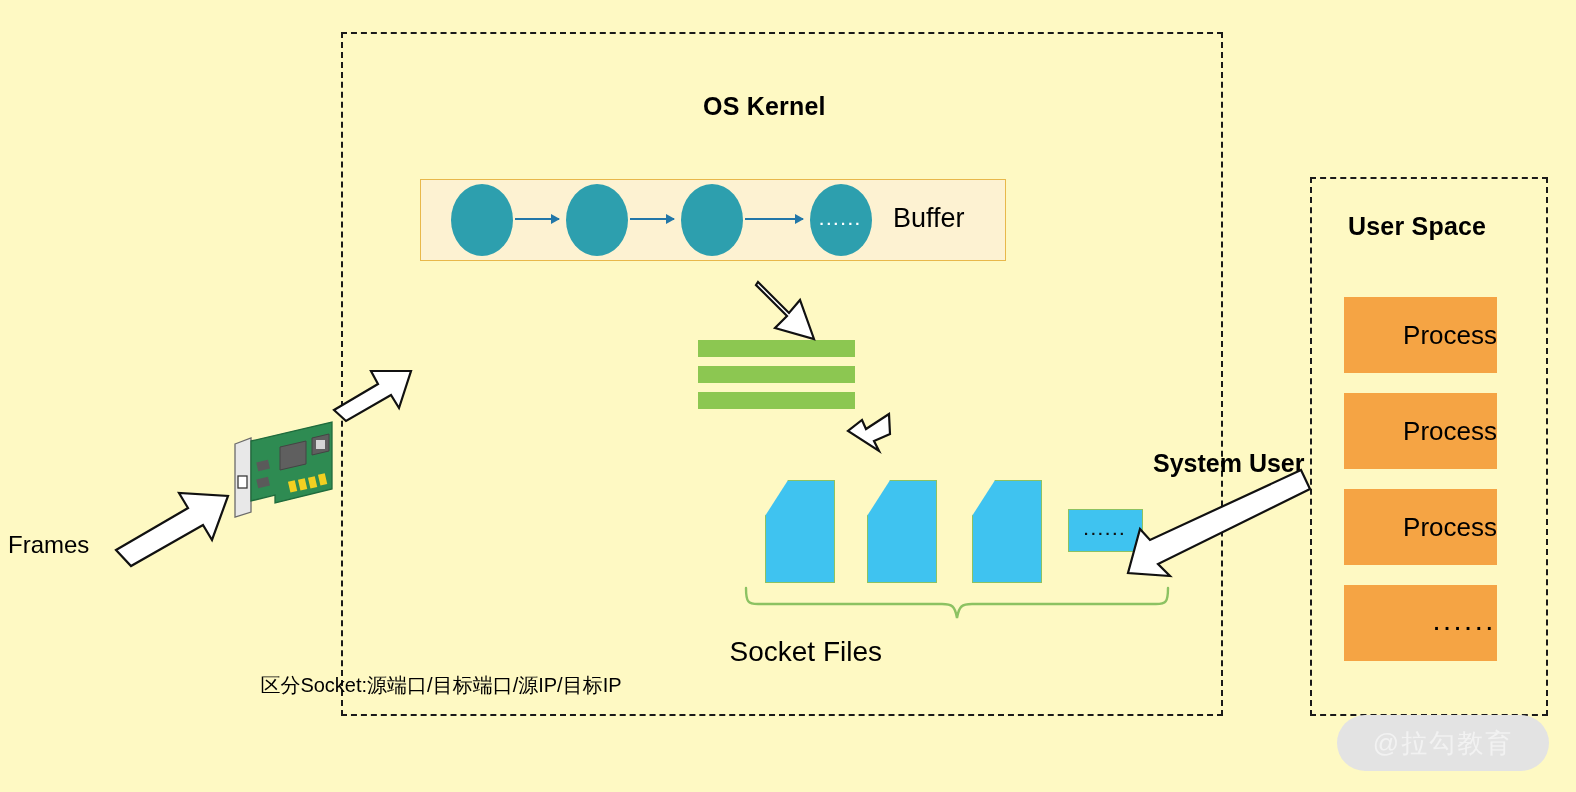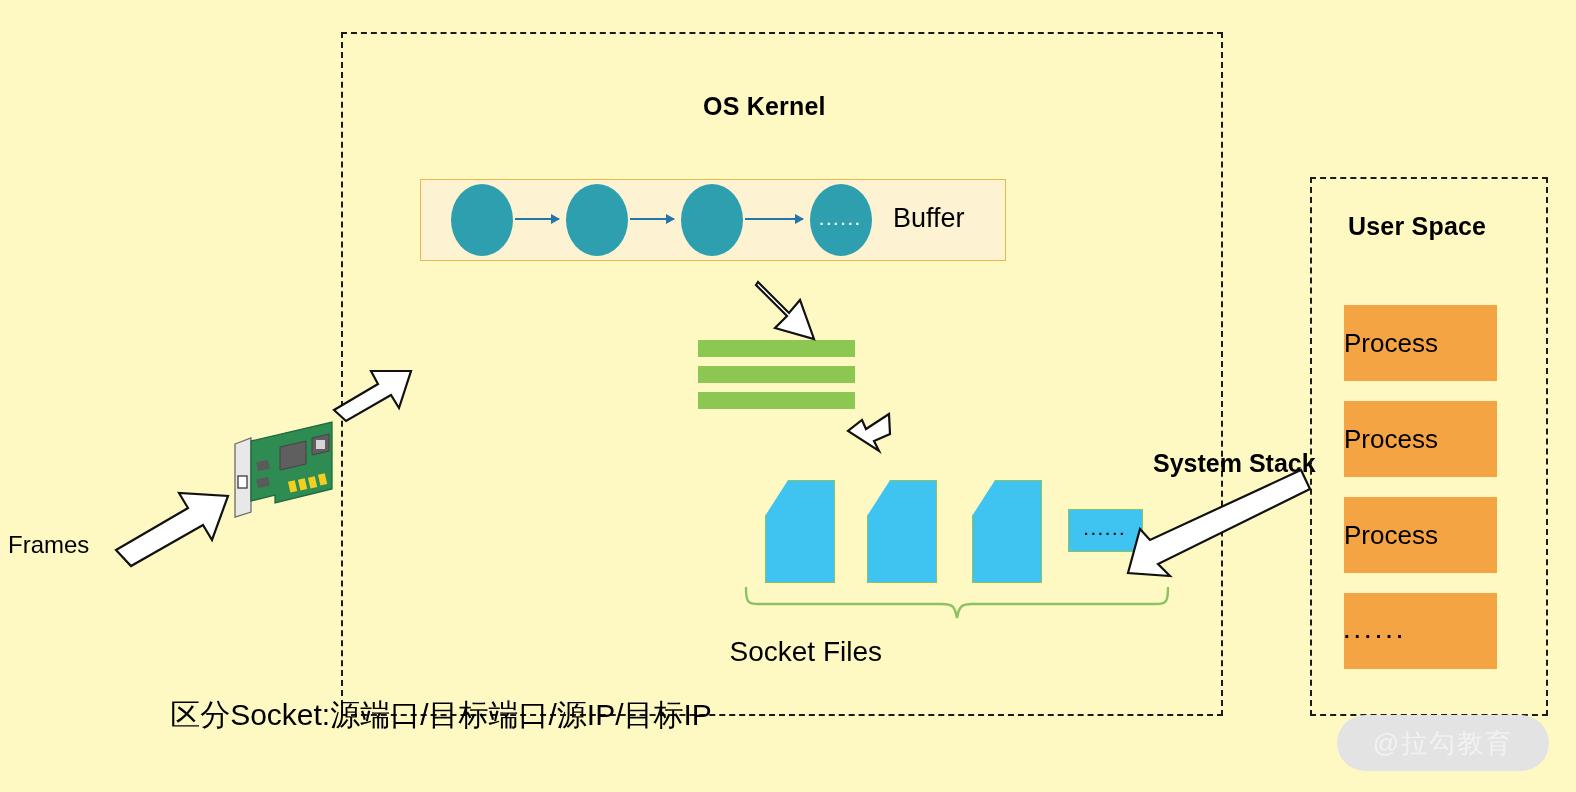--- a/index.html
+++ b/index.html
@@ -159,23 +159,22 @@
     text-align: right;
     font-size: 28px;
     color: #000000;
   }
   #socket-files-label span { display: inline-block; }
   #socket-caption {
     position: absolute;
     left: 0; right: 0;
     top: 672px;
     text-align: center;
-    font-size: 30px;
-    color: #000000;
-    margin-top: 23px;
+    font-size: 20px;
+    color: #000000;
   }
   .center-in-kernel {
     position: absolute;
     left: 341px;
     width: 882px;
   }
 
   
   #system-call-label {
     position: absolute;
@@ -190,23 +189,22 @@
   .process-box {
     position: absolute;
     left: 1344px;
     width: 153px;
     height: 76px;
     background: #f5a444;
     color: #000000;
     font-size: 26px;
     display: flex;
     align-items: center;
-    justify-content: flex-start;
-    box-sizing: border-box;
-    margin-top: 8px;
+    justify-content: flex-end;
+    box-sizing: border-box;
   }
   #process-0 { top: 297px; }
   #process-1 { top: 393px; }
   #process-2 { top: 489px; }
   #process-3 { top: 585px; }
   #process-3 .lbl { letter-spacing: 5px; font-size: 20px; font-weight: bold; }
 
   
   #frames-label {
     position: absolute;
@@ -278,21 +276,21 @@
 
   <svg id="socket-brace" width="430" height="40" viewBox="0 0 430 40">
     <path d="M4,2 C4,16 6,18 16,18 L200,18 C210,18 213,20 215,32 C217,20 220,18 230,18 L414,18 C424,18 426,16 426,2" fill="none" stroke="#8cc262" stroke-width="2.4" stroke-linecap="round"></path>
   </svg>
 
   <div class="center-in-kernel" id="socket-files-label">
     <span>Socket Files</span>
   </div>
   <div class="center-in-kernel" id="socket-caption">区分Socket:源端口/目标端口/源IP/目标IP</div>
 
-  <div id="system-call-label">System Stack</div>
+  <div id="system-call-label">System User</div>
 
   <div class="region-box" id="userspace-box"></div>
   <div class="region-title" id="userspace-title">User Space</div>
 
   <div class="process-box" id="process-0">
     <span class="lbl">Process</span>
   </div>
   <div class="process-box" id="process-1">
     <span class="lbl">Process</span>
   </div>

